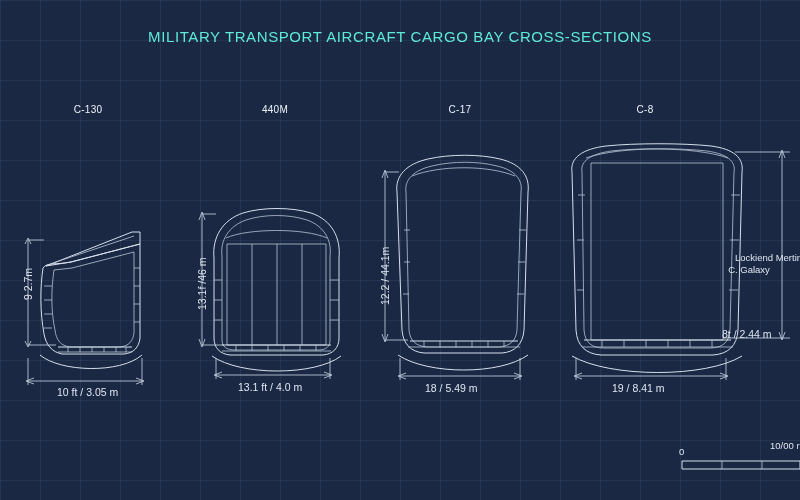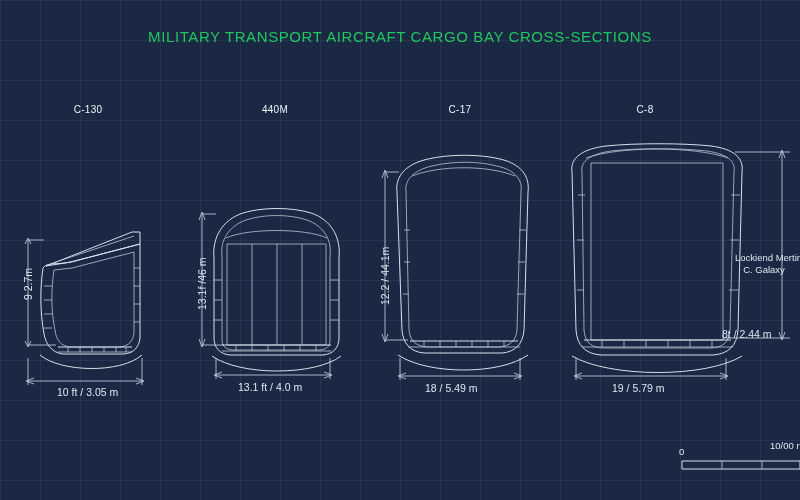--- a/index.html
+++ b/index.html
@@ -13,21 +13,21 @@
     background-image:
       linear-gradient(to right, rgba(150,180,220,0.085) 1px, transparent 1px),
       linear-gradient(to bottom, rgba(150,180,220,0.085) 1px, transparent 1px);
     background-size:40px 40px;
     background-position:0px 0px;
     pointer-events:none;
   }
   #sheet{position:absolute;inset:0;}
   .title{
     position:absolute;left:0;right:0;top:28px;text-align:center;
-    font-size:15px;letter-spacing:0.6px;color:#22c55e;
+    font-size:15px;letter-spacing:0.6px;color:#5eead4;
   }
   .craft-label{
     position:absolute;font-size:10px;color:#eef2f8;text-align:center;
     letter-spacing:0.3px;
   }
   .dimtext{
     position:absolute;font-size:10.5px;color:#dfe6f0;white-space:nowrap;
   }
   .dimtext.vert{transform-origin:0 0;transform:rotate(-90deg);}
   .note{
@@ -194,21 +194,21 @@
   <div class="dimtext vert" style="left:22px;top:300px;">9 2.7m</div>
   <div class="dimtext" style="left:57px;top:386px;">10 ft / 3.05 m</div>
 
   <div class="dimtext vert" style="left:196px;top:310px;">13.1f /46 m</div>
   <div class="dimtext" style="left:238px;top:381px;">13.1 ft / 4.0 m</div>
 
   <div class="dimtext vert" style="left:379px;top:305px;">12.2 / 44.1m</div>
   <div class="dimtext" style="left:425px;top:382px;">18 / 5.49 m</div>
 
   <div class="dimtext" style="left:722px;top:328px;">8t / 2.44 m</div>
-  <div class="dimtext" style="left:612px;top:382px;">19 / 5.79 m</div>
+  <div class="dimtext" style="left:612px;top:382px;">19 / 8.41 m</div>
 
   <div class="note" style="left:735px;top:252px;">Lockiend Mertin</div>
-  <div class="note" style="left:735px;top:264px;width:58px;">C. Galaxy</div>
+  <div class="note" style="left:720px;top:264px;width:58px;">C. Galaxy</div>
 
   <div class="scalelabel" style="left:679px;top:446px;">0</div>
   <div class="scalelabel" style="left:770px;top:440px;">10/00 r</div>
 
 </div>
 
 </body></html>

